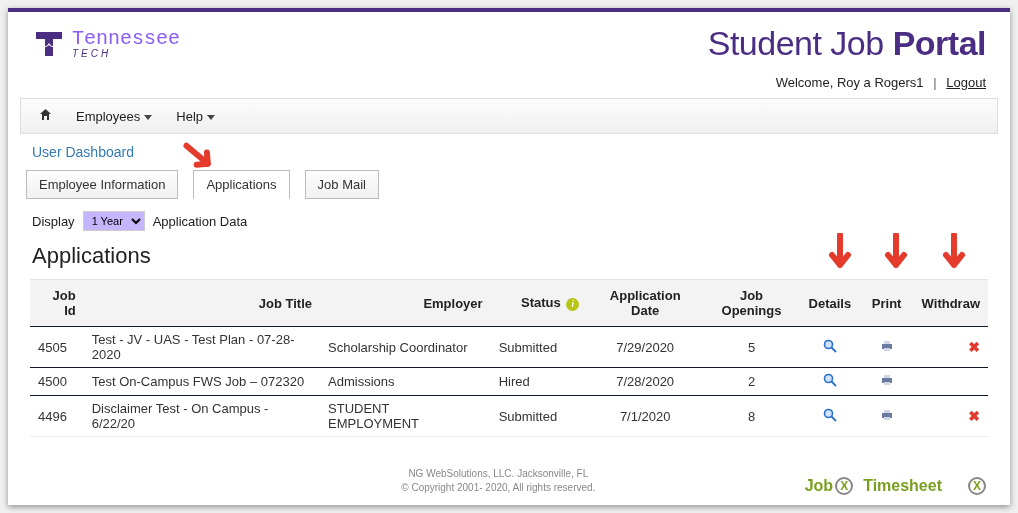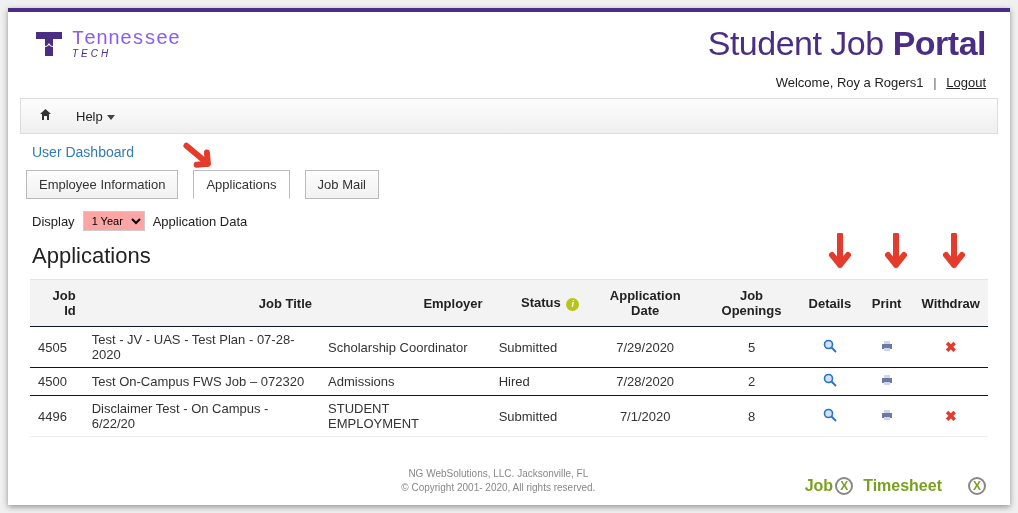--- a/index.html
+++ b/index.html
@@ -26,39 +26,39 @@
 
   .breadcrumb { padding: 10px 24px 6px 24px; font-size: 14px; color: #337ab7; }
 
   .tab-row { display: flex; gap: 16px; padding: 0 18px; margin-top: 4px; position: relative; }
   .tab { border: 1px solid #bbb; padding: 6px 12px; font-size: 13px; background: linear-gradient(#fdfdfd,#f1f1f1); cursor: pointer; color: #333; margin-right: -1px; }
   .tab.active { background: #fff; border-bottom: 1px solid #fff; }
   .red-arrow { position: absolute; width: 46px; height: 36px; pointer-events: none; }
   .red-arrow svg { width: 100%; height: 100%; }
 
   .display-row { display: flex; align-items: center; gap: 8px; padding: 12px 24px 4px 24px; font-size: 13px; color: #222; }
-  .display-row select { font-size: 11px; padding: 2px 4px; border: 1px solid #ccc; background: #fca5a5; }
+  .display-row select { font-size: 11px; padding: 2px 4px; border: 1px solid #ccc; background: #c4b5fd; }
 
   .section-title { font-size: 22px; color: #222; padding: 8px 24px 10px 24px; font-weight: 400; }
 
   .table-zone { padding: 0 22px; position: relative; }
   .table-header-strip { background: #f3f3f3; border-top: 1px solid #e4e4e4; border-bottom: 1px solid #e4e4e4; }
   table { width: 100%; border-collapse: collapse; font-size: 13px; }
   th { text-align: right; font-weight: 700; padding: 8px 8px; color: #222; }
   td { padding: 5px 8px; border-top: 1px solid #0f172a; color: #333; }
   tr:last-child td { border-bottom: 1px solid #eee; }
   .col-jobid   { width: 55px; }
   .col-title   { width: 260px; }
   .col-emp     { width: 180px; }
   .col-status  { width: 100px; }
   .col-appdate { width: 120px; text-align: center; }
   .col-open    { width: 100px; text-align: center; }
   .col-details { width: 60px; text-align: center; }
   .col-print   { width: 55px; text-align: center; }
-  .col-withdraw{ width: 70px; text-align: center; }
+  .col-withdraw{ width: 70px; text-align: right; }
 
   .info-dot { display: inline-flex; width: 13px; height: 13px; border-radius: 50%; background: #b7c418; color: #fff; font-size: 9px; align-items: center; justify-content: center; margin-left: 2px; font-style: italic; font-weight: bold; }
 
   .mag-icon { display: inline-block; width: 14px; height: 14px; cursor: pointer; }
   .mag-icon svg { display: block; }
   .print-icon { display:inline-block; width:14px; height:14px; cursor:pointer; }
   .print-icon svg { display:block; }
   .x-icon { color: #e23b2e; font-weight: 700; font-size: 14px; cursor: pointer; }
 
   .down-arrow { position: absolute; width: 24px; height: 44px; pointer-events: none; }
@@ -103,20 +103,23 @@
     <span class="logout">Logout</span>
   </div>
 
   <div class="navbar">
     <div class="nav-item home-icon">
       <span>
         <svg width="13" height="13" viewBox="0 0 13 13">
             <path d="M6.5 1 L12 6 H10 V12 H8 V8 H5 V12 H3 V6 H1 Z" fill="#333"></path>
           </svg>
       </span>
+    </div>
+    <div class="nav-item">
+      <span>Employees</span><span class="caret-down"></span>
     </div>
     <div class="nav-item">
       <span>Help</span><span class="caret-down"></span>
     </div>
   </div>
 
   <div class="breadcrumb">
     <span>User Dashboard</span>
   </div>
 

